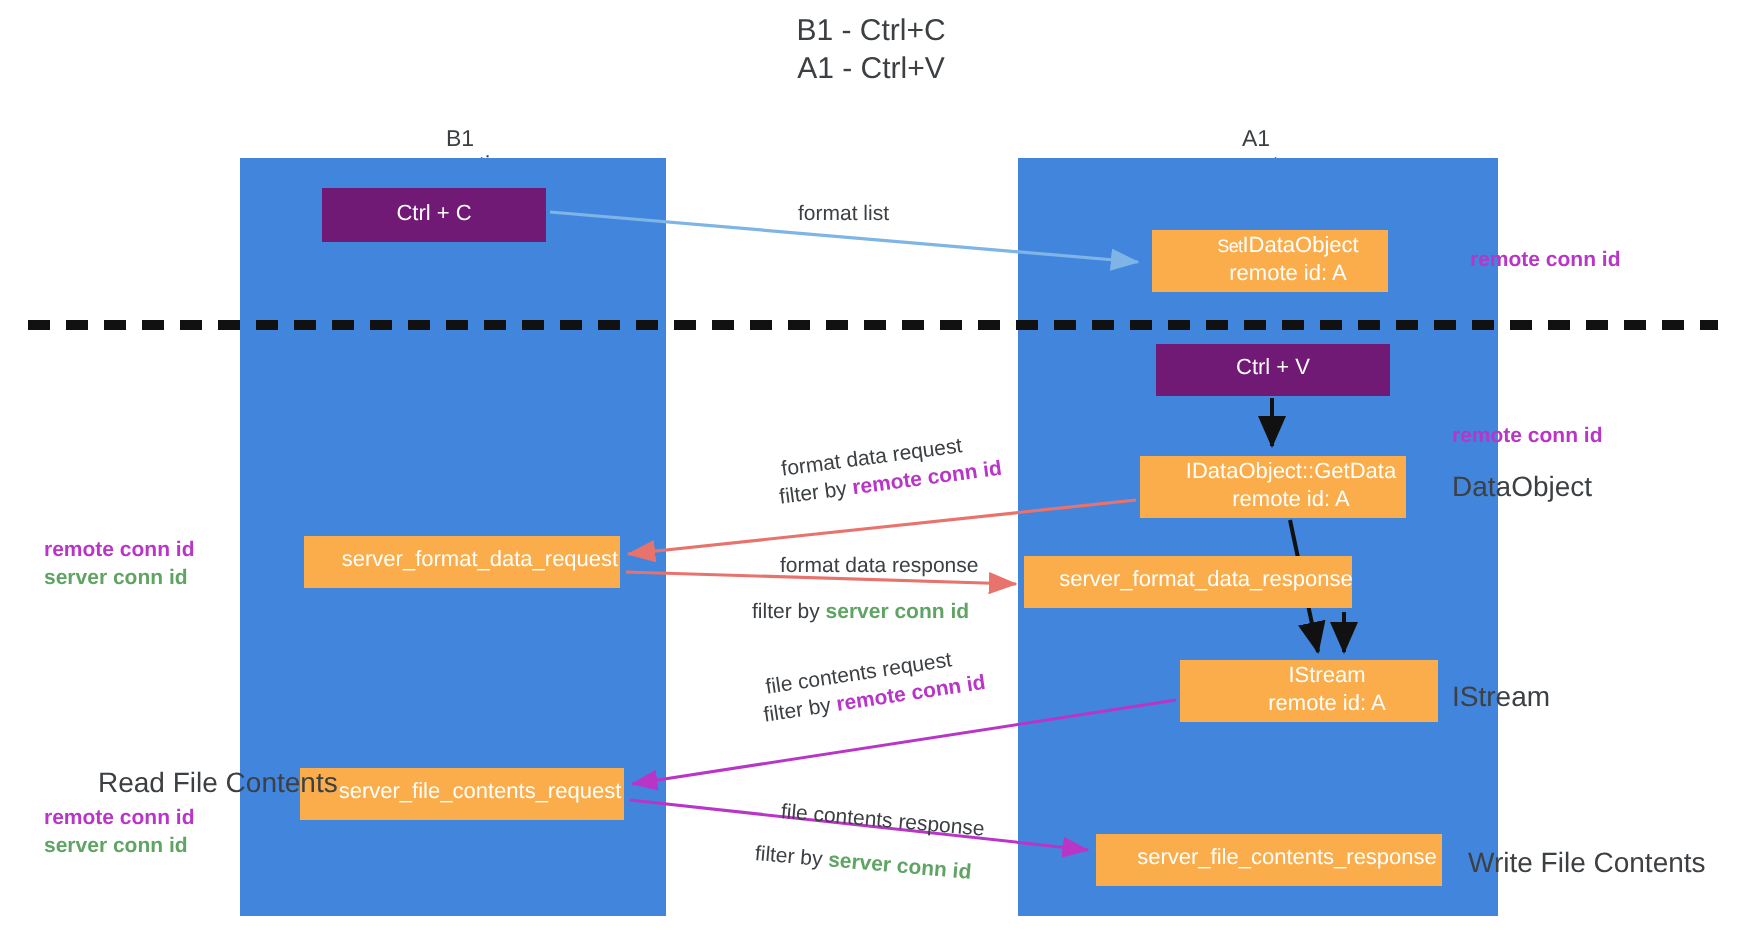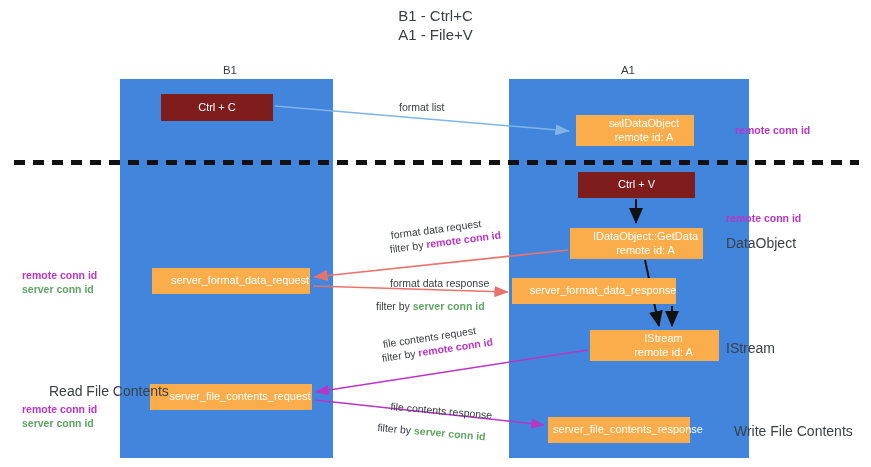--- a/index.html
+++ b/index.html
@@ -19,34 +19,34 @@
   .colhead{position:absolute;text-align:center;font-size:11.5px;
            line-height:13px;color:#3c4043;margin-top:16px;}
   .colhead-b1{left:150px;top:48px;width:160px;}
   .colhead-a1{left:548px;top:48px;width:160px;}
 
   
   .box{position:absolute;display:flex;flex-direction:column;
        align-items:center;justify-content:center;
        color:#fff;font-size:11px;line-height:13.5px;text-align:center;
        box-sizing:border-box;padding:2px 4px;}
-  .box.green{background:#7f1d1d;}
+  .box.green{background:#701a75;}
   .box.orange{background:#fbad4b;padding-left:22px;}
   .box .l2{font-size:11px;}
   .box .tiny{font-size:9px;letter-spacing:-0.3px;}
 
   .b-ctrlc{left:161px;top:94px;width:112px;height:27px;}
   .b-ido  {left:576px;top:115px;width:118px;height:31px;}
   .b-ctrlv{left:578px;top:172px;width:117px;height:26px;}
   .b-getd {left:570px;top:228px;width:133px;height:31px;}
   .b-sfreq{left:152px;top:268px;width:158px;height:26px;}
   .b-sfres{left:512px;top:278px;width:164px;height:26px;}
   .b-istr {left:590px;top:330px;width:129px;height:31px;}
   .b-sfcreq{left:150px;top:384px;width:162px;height:26px;}
-  .b-sfcres{left:548px;top:417px;width:142px;height:26px;}
+  .b-sfcres{left:548px;top:417px;width:173px;height:26px;}
 
   
   .divider{position:absolute;left:14px;top:160px;width:845px;height:5px;
      background-image:repeating-linear-gradient(to right,#111 0,#111 11px,
                       rgba(0,0,0,0) 11px,rgba(0,0,0,0) 19px);}
 
   
   .ann{position:absolute;font-size:10.5px;line-height:14px;font-weight:bold;}
   .ann.purple{color:#b935c8;}
   .ann.green{color:#5fa463;}
@@ -62,21 +62,21 @@
   svg.edges{position:absolute;left:0;top:0;width:871px;height:467px;
             overflow:visible;pointer-events:none;}
 </style>
 </head>
 <body>
 
 <div class="stage">
 
   <div class="title">
     <div>B1 - Ctrl+C</div>
-    <div>A1 - File+V</div>
+    <div>A1 - Ctrl+V</div>
   </div>
 
   <div class="colhead colhead-b1">
     <div>B1</div>
     <div>connection</div>
   </div>
   <div class="colhead colhead-a1">
     <div>A1</div>
     <div>remote</div>
   </div>

